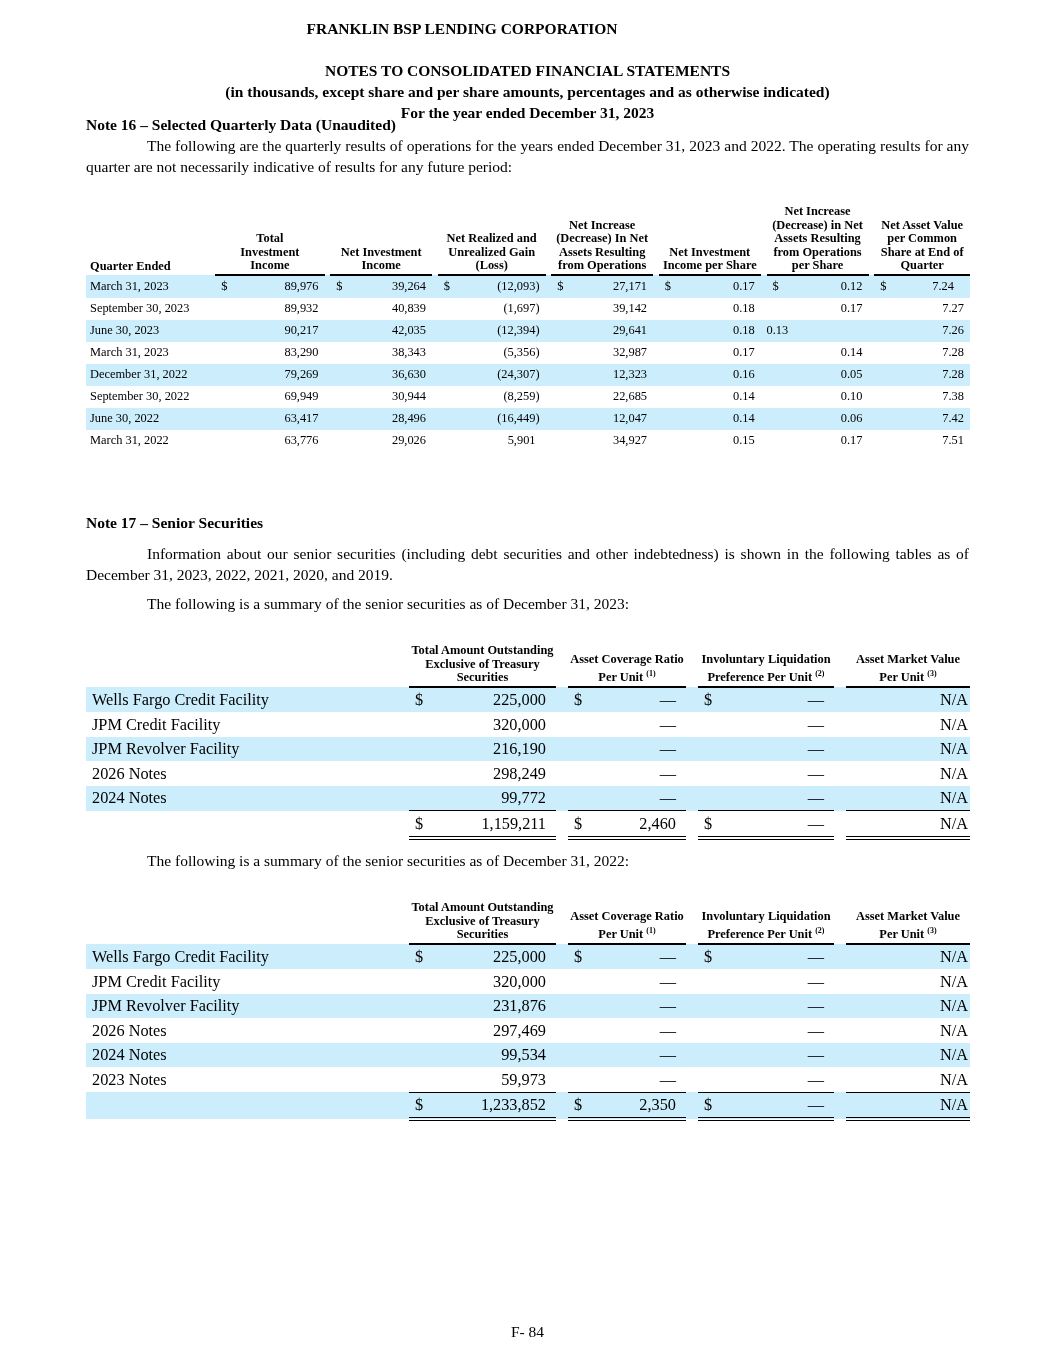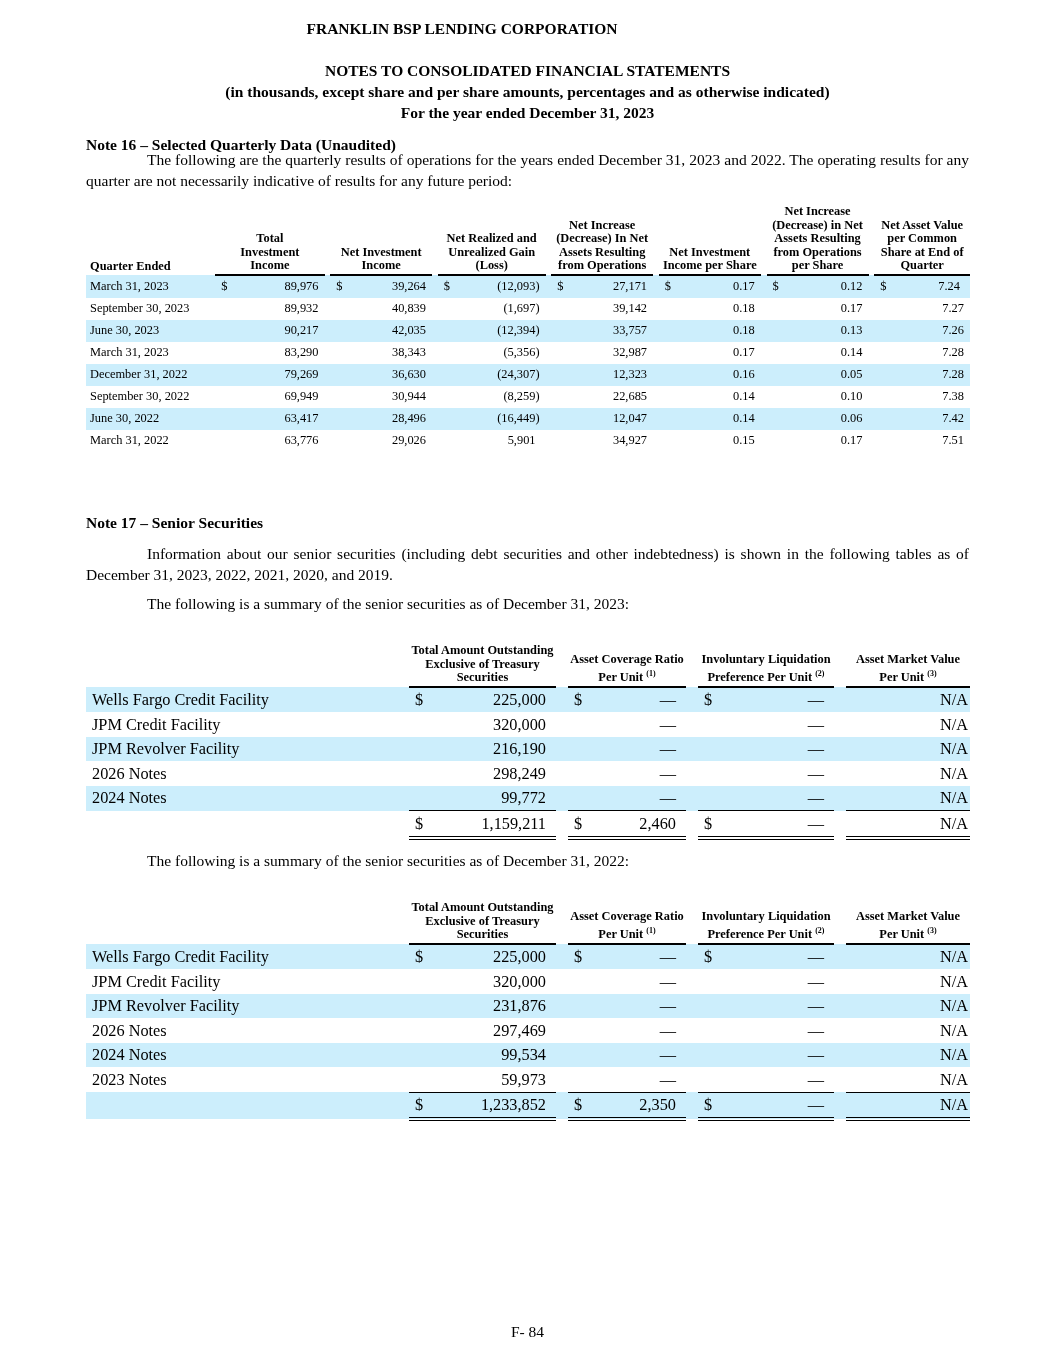--- a/index.html
+++ b/index.html
@@ -40,22 +40,22 @@
   #footer { position: absolute; top: 1323px; left: 0; width: 1055px; text-align: center; font-size: 15.5px; }
 </style>
 </head>
 <body>
 
 <div id="company" class="center">FRANKLIN BSP LENDING CORPORATION</div>
 <div id="notes-title" class="center">NOTES TO CONSOLIDATED FINANCIAL STATEMENTS</div>
 <div id="units" class="center">(in thousands, except share and per share amounts, percentages and as otherwise indicated)</div>
 <div id="period" class="center">For the year ended December 31, 2023</div>
 
-<div class="note-heading" style="top:136px;">Note 16 – Selected Quarterly Data (Unaudited)</div>
-<div class="para" style="top:149px;">The following are the quarterly results of operations for the years ended December 31, 2023 and 2022. The operating results for any quarter are not necessarily indicative of results for any future period:</div>
+<div class="note-heading" style="top:116px;">Note 16 – Selected Quarterly Data (Unaudited)</div>
+<div class="para" style="top:135px;">The following are the quarterly results of operations for the years ended December 31, 2023 and 2022. The operating results for any quarter are not necessarily indicative of results for any future period:</div>
 
 <table id="q-table">
   <colgroup>
     <col style="width:130px">
       <col style="width:110px">
       <col style="width:6px">
       <col style="width:103px">
       <col style="width:6px">
     <col style="width:109px">
       <col style="width:6px">
@@ -126,21 +126,21 @@
         <td>
           <div style="display:flex;justify-content:space-between;">
             <span class="dol" style="padding-left:6px;">$</span>
             <span style="padding-right:6px;">0.12</span>
           </div>
         </td>
         <td class="gap"></td>
         <td>
           <div style="display:flex;justify-content:space-between;">
             <span class="dol" style="padding-left:6px;">$</span>
-            <span style="padding-right:10px;">7.24</span>
+            <span style="padding-right:16px;">7.24</span>
           </div>
         </td>
       </tr>
       <tr>
         <td class="lbl">September 30, 2023</td>
         <td>
           <div style="display:flex;justify-content:space-between;">
             <span class="dol" style="padding-left:6px;"></span>
             <span style="padding-right:6px;">89,932</span>
           </div>
@@ -207,33 +207,33 @@
         <td>
           <div style="display:flex;justify-content:space-between;">
             <span class="dol" style="padding-left:6px;"></span>
             <span style="padding-right:6px;">(12,394)</span>
           </div>
         </td>
         <td class="gap"></td>
         <td>
           <div style="display:flex;justify-content:space-between;">
             <span class="dol" style="padding-left:6px;"></span>
-            <span style="padding-right:6px;">33,757</span>
+            <span style="padding-right:6px;">29,641</span>
           </div>
         </td>
         <td class="gap"></td>
         <td>
           <div style="display:flex;justify-content:space-between;">
             <span class="dol" style="padding-left:6px;"></span>
             <span style="padding-right:6px;">0.18</span>
           </div>
         </td>
         <td class="gap"></td>
         <td>
-          <div style="display:flex;justify-content:space-between;">
+          <div style="display:flex;justify-content:space-between;flex-direction:column;">
             <span class="dol" style="padding-left:6px;"></span>
             <span style="padding-right:6px;">0.13</span>
           </div>
         </td>
         <td class="gap"></td>
         <td>
           <div style="display:flex;justify-content:space-between;">
             <span class="dol" style="padding-left:6px;"></span>
             <span style="padding-right:6px;">7.26</span>
           </div>

